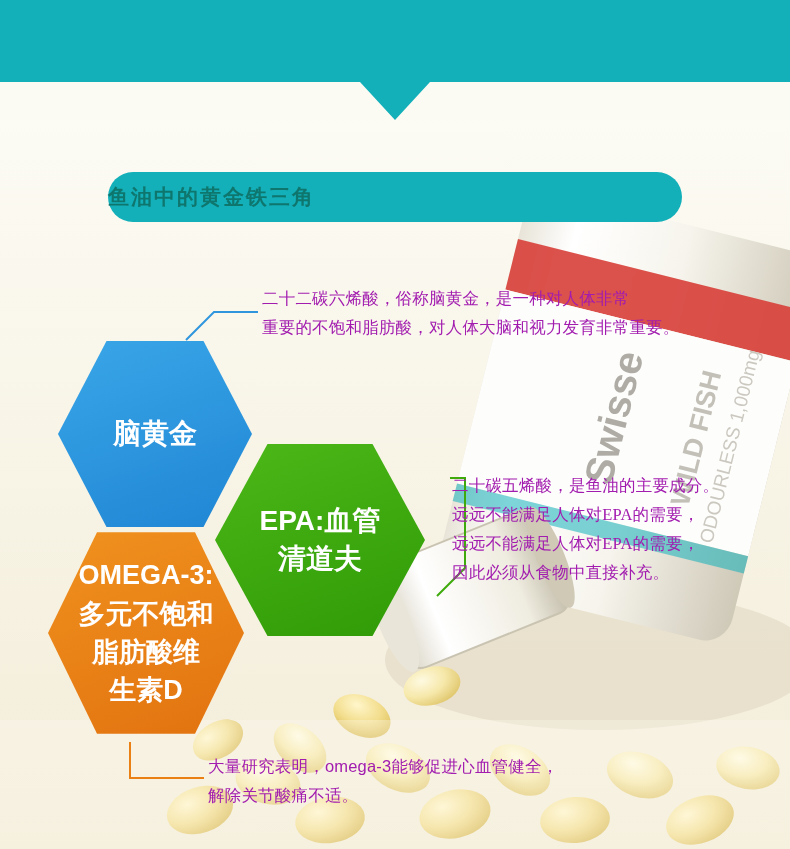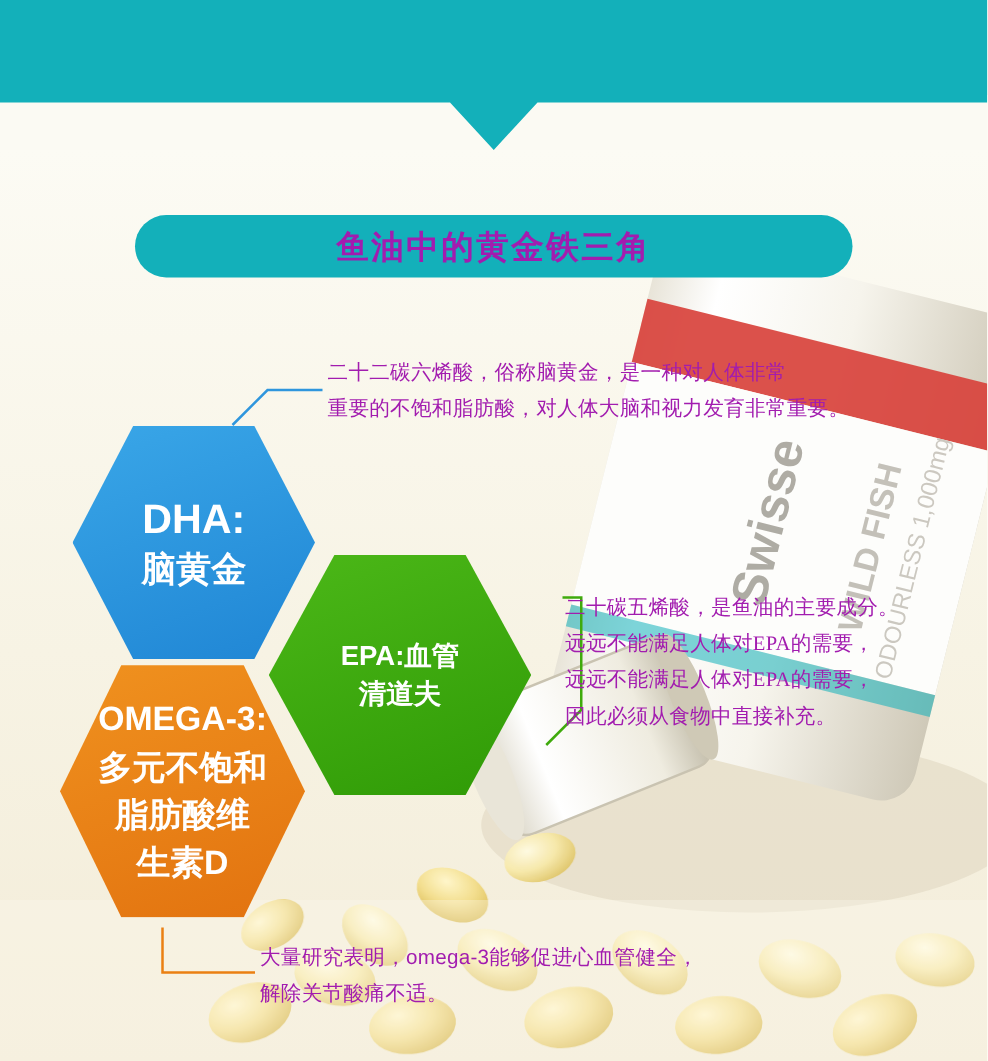--- a/index.html
+++ b/index.html
@@ -71,23 +71,22 @@
     background: #13b0ba;
     border-radius: 25px;
     z-index: 6;
   }
   .pill-text {
     position: absolute;
     left: 108px; top: 172px;
     width: 574px;
     height: 50px;
     line-height: 50px;
-    text-align: center;
-    color: #a21caf;
-    font-size: 26px;
+    color: #0f766e;
+    font-size: 21px;
     font-weight: bold;
     letter-spacing: 2px;
     z-index: 7;
   }
 
   
   .hex {
     position: absolute;
     z-index: 6;
     display: flex;
@@ -105,21 +104,21 @@
     background: linear-gradient(160deg, #3aa7e8 0%, #1f85d4 100%);
   }
   .hex-dha .hex-inner { font-size: 28px; line-height: 1.35; }
   .hex-dha .hex-l1 { font-size: 33px; }
 
   .hex-epa {
     left: 215px; top: 440px;
     width: 210px; height: 200px;
     background: linear-gradient(160deg, #4cb818 0%, #2f9a06 100%);
   }
-  .hex-epa .hex-inner { font-size: 22px; line-height: 1.35; }
+  .hex-epa .hex-inner { font-size: 28px; line-height: 1.35; }
 
   .hex-omega {
     left: 48px; top: 528px;
     width: 196px; height: 210px;
     background: linear-gradient(160deg, #f0921f 0%, #e2720f 100%);
   }
   .hex-omega .hex-inner { font-size: 27px; line-height: 1.42; }
 
   .hex-inner { padding: 0 6px; }
 
@@ -233,21 +232,20 @@
 
     <polyline points="186,340 214,312 258,312" fill="none" stroke="#2f96dd" stroke-width="2"></polyline>
 
     <polyline points="437,596 465,568 465,478 450,478" fill="none" stroke="#3faa0c" stroke-width="2"></polyline>
 
     <polyline points="130,742 130,778 204,778" fill="none" stroke="#ea8013" stroke-width="2"></polyline>
   </svg>
 
   <div class="hex hex-dha">
     <div class="hex-inner">
-      <div class="hex-l1">DHA:</div>
       <div>脑黄金</div>
     </div>
   </div>
 
   <div class="hex hex-epa">
     <div class="hex-inner">
       <div>EPA:血管</div>
       <div>清道夫</div>
     </div>
   </div>

